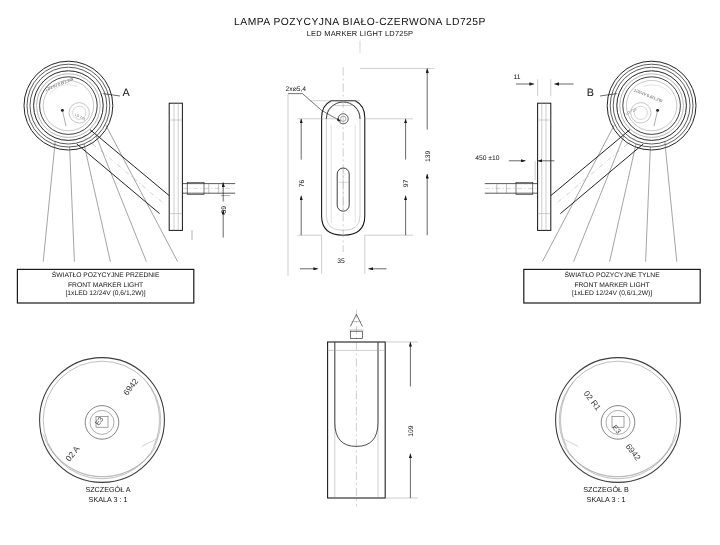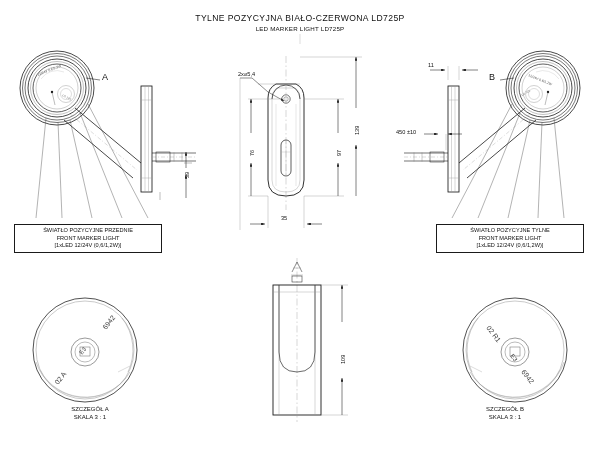--- a/index.html
+++ b/index.html
@@ -77,21 +77,21 @@
     position: absolute;
     font-size: 9px;
     color: #111111;
   }
 </style>
 </head>
 <body>
 
 <div id="page">
 
-  <div class="ttl" id="title-main">TYLNE POZYCYJNA BIAŁO-CZERWONA LD725P</div>
+  <div class="ttl" id="title-main">LAMPA POZYCYJNA BIAŁO-CZERWONA LD725P</div>
   <div class="ttl" id="title-sub">LED MARKER LIGHT LD725P</div>
 
   <svg id="drawing" viewBox="0 0 600 454">
     <defs>
       <marker id="arrA" markerWidth="7" markerHeight="5" refX="7" refY="2.5" orient="auto">
         <path d="M0,0 L7,2.5 L0,5 z" fill="#1a1a1a"></path>
       </marker>
       <marker id="arrB" markerWidth="7" markerHeight="5" refX="0" refY="2.5" orient="auto">
         <path d="M7,0 L0,2.5 L7,5 z" fill="#1a1a1a"></path>
       </marker>

